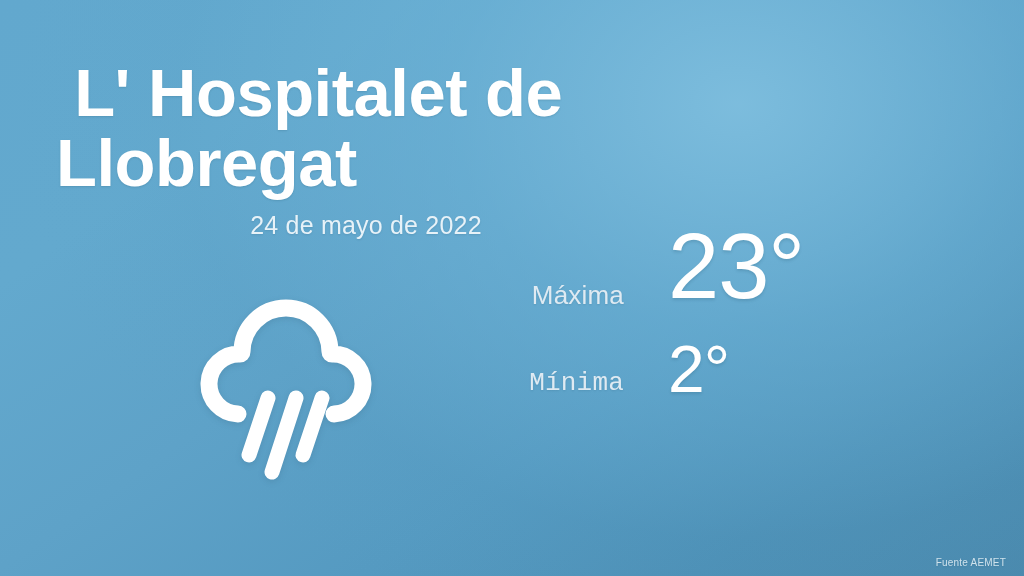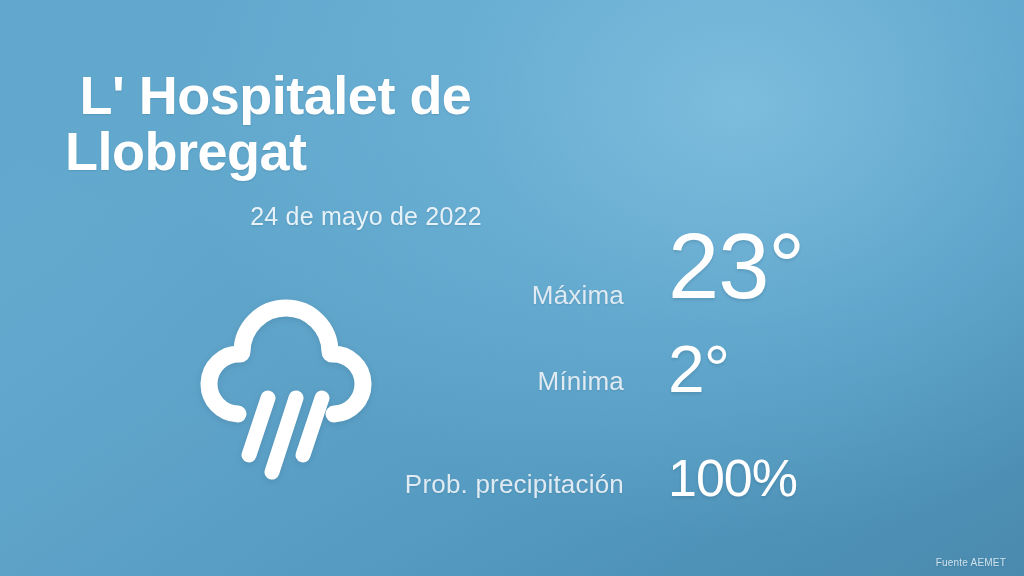--- a/index.html
+++ b/index.html
@@ -35,22 +35,22 @@
   }
 
   
   #header {
     position: absolute;
     left: 56px;
     top: 58px;
     width: 620px;
   }
   #city-title {
-    margin: 9px;
-    font-size: 54px;
+    margin: 0;
+    font-size: 67px;
     font-weight: bold;
     line-height: 1.04;
     color: #ffffff;
     letter-spacing: -0.5px;
     white-space: pre-wrap;
     text-shadow: 0 1px 2px rgba(30,70,95,0.18);
   }
   #date-text {
     margin: 0;
     padding-top: 14px;
@@ -104,21 +104,21 @@
     font-weight: normal;
     letter-spacing: -1px;
     text-shadow: 0 2px 3px rgba(30,70,95,0.18);
   }
 
   #row-max { height: 116px; }
   #row-max .reading-label { font-size: 26px; position: relative; top: 6px; }
   #row-max .reading-value { font-size: 92px; line-height: 92px; }
 
   #row-min { height: 116px; }
-  #row-min .reading-label { font-size: 26px; position: relative; top: -2px; }
+  #row-min .reading-label { font-size: 26px; position: relative; top: -2px; font-family: Liberation Mono, monospace; }
   #row-min .reading-value { font-size: 66px; line-height: 66px; }
 
   #row-precip { height: 80px; }
   #row-precip .reading-label { font-size: 26px; position: relative; top: -3px; }
   #row-precip .reading-value { font-size: 52px; line-height: 52px; }
 
   
   #source-text {
     position: absolute;
     right: 18px;
@@ -158,22 +158,18 @@
     <div class="reading-row" id="row-max">
       <span class="reading-label">Máxima</span>
       <span class="reading-value">23°</span>
     </div>
 
     <div class="reading-row" id="row-min">
       <span class="reading-label">Mínima</span>
       <span class="reading-value">2°</span>
     </div>
 
-    <div class="reading-row" id="row-precip">
-      <span class="reading-label">Prob. precipitación</span>
-      <span class="reading-value">100%</span>
-    </div>
 
   </div>
 
   <div id="source-text">Fuente AEMET</div>
 
 </div>
 
 </body></html>

